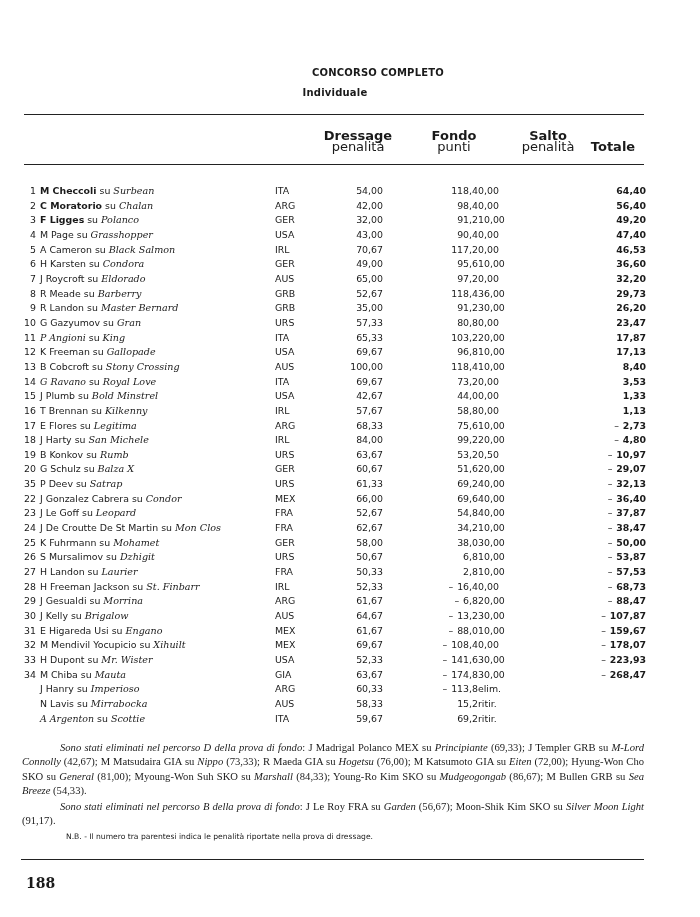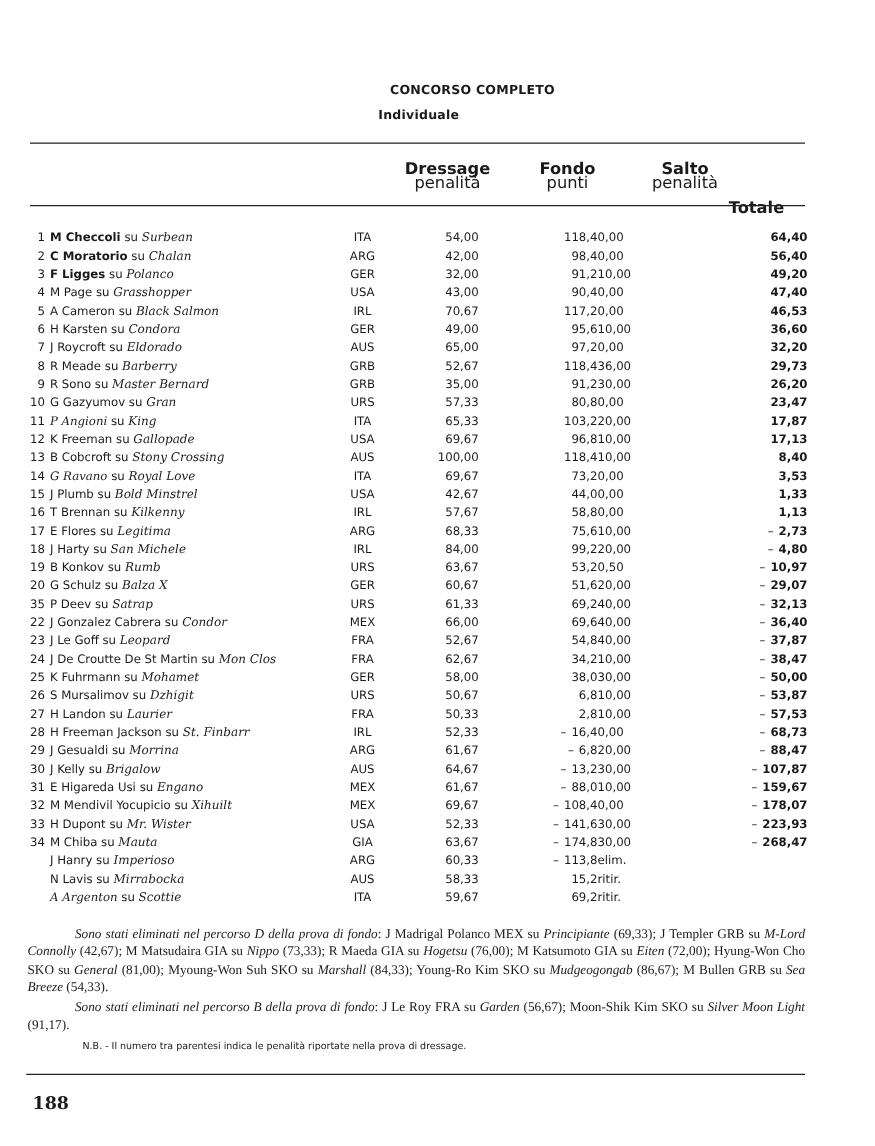--- a/index.html
+++ b/index.html
@@ -11,26 +11,26 @@
   .rule { position:absolute; left:24px; width:620px; height:0; border-top:1.5px solid #222; }
   .r1 { top:114px; }
   .r2 { top:164px; border-top-width:1.2px; }
   .r3 { top:859px; left:21px; width:623px; border-top-width:1.8px; }
   .hdr { position:absolute; top:130px; font-size:13px; line-height:11px; text-align:center; width:80px; }
   .hdr .b { font-weight:bold; display:block; }
   .hdr .n { display:block; }
   .h-dres { left:318px; }
   .h-fondo { left:414px; }
   .h-salto { left:508px; }
-  .h-tot { left:583px; top:141px; font-weight:bold; width:60px; text-align:left;margin-top:20px; }
+  .h-tot { left:583px; top:141px; font-weight:bold; width:60px; text-align:center; }
   table.res { position:absolute; top:184px; left:24px; width:622px; border-collapse:collapse; font-size:9.4px; }
   table.res td { padding:0; height:14.65px; line-height:14.65px; white-space:nowrap; vertical-align:middle; }
   td.pos { width:12px; text-align:right; padding-right:4px !important; font-weight:normal; }
   td.rider { width:235px; }
-  td.nat { width:30px; text-align:center; }
+  td.nat { width:30px; text-align:left; }
   td.dres { width:78px; text-align:right; }
   td.fondo { width:95px; text-align:right; }
   td.salto { width:96px; text-align:left; }
   td.tot { text-align:right; font-weight:bold; }
   .neg-inline { font-weight:normal; margin-right:4px; }
   .horse { font-family:"DejaVu Serif", serif; font-style:italic; font-size:9.6px; }
   .su { margin:0 3px; }
   .bold { font-weight:bold; }
   .ital { font-family:"DejaVu Serif", serif; font-style:italic; }
   .notes { position:absolute; left:22px; width:622px; font-family:"Liberation Serif", serif; font-size:10.6px; line-height:14.3px; text-align:justify; }
@@ -133,21 +133,21 @@
         <td class="pos">8</td>
         <td class="rider"><span class="">R Meade</span><span class="su">su</span><span class="horse">Barberry</span></td>
         <td class="nat">GRB</td>
         <td class="dres">52,67</td>
         <td class="fondo"><span>118,4</span></td>
         <td class="salto">36,00</td>
         <td class="tot"><span>29,73</span></td>
       </tr>
       <tr>
         <td class="pos">9</td>
-        <td class="rider"><span class="">R Sono</span><span class="su">su</span><span class="horse">Master Bernard</span></td>
+        <td class="rider"><span class="">R Landon</span><span class="su">su</span><span class="horse">Master Bernard</span></td>
         <td class="nat">GRB</td>
         <td class="dres">35,00</td>
         <td class="fondo"><span>91,2</span></td>
         <td class="salto">30,00</td>
         <td class="tot"><span>26,20</span></td>
       </tr>
       <tr>
         <td class="pos">10</td>
         <td class="rider"><span class="">G Gazyumov</span><span class="su">su</span><span class="horse">Gran</span></td>
         <td class="nat">URS</td>

